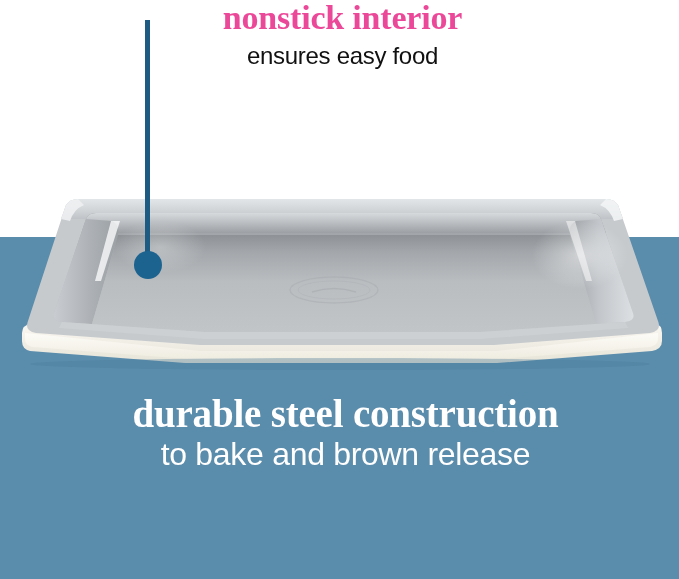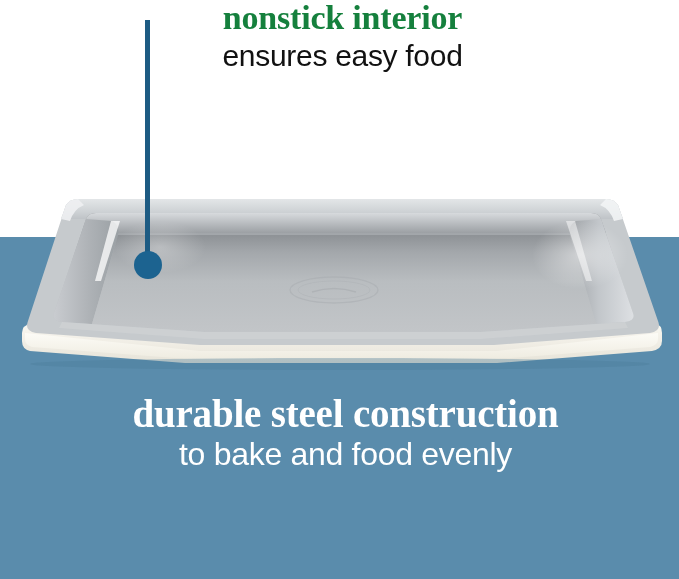--- a/index.html
+++ b/index.html
@@ -40,28 +40,28 @@
     width: 679px;
     text-align: center;
     padding-left: 6px;
     box-sizing: border-box;
   }
   .headline-top {
     font-family: "Liberation Serif", serif;
     font-weight: bold;
     font-size: 34px;
     line-height: 36px;
-    color: #15803d;
+    color: #ec4899;
     letter-spacing: -0.2px;
     margin-top: 0px;
   }
   .sub-top {
     font-family: "Liberation Sans", sans-serif;
     font-weight: 300;
-    font-size: 30px;
+    font-size: 24px;
     line-height: 31px;
     color: #111111;
     letter-spacing: -0.3px;
     margin-top: 4px;
   }
   .sub-top .ln { display: block; }
 
   
   .bottom-copy {
     position: absolute;
@@ -218,16 +218,16 @@
 
   <div class="top-copy">
     <div class="headline-top">nonstick interior</div>
     <div class="sub-top">
       <span class="ln">ensures easy food</span>
     </div>
   </div>
 
   <div class="bottom-copy">
     <div class="headline-bottom">durable steel construction</div>
-    <div class="sub-bottom">to bake and food evenly</div>
+    <div class="sub-bottom">to bake and brown release</div>
   </div>
 
 </div>
 
 </body></html>

